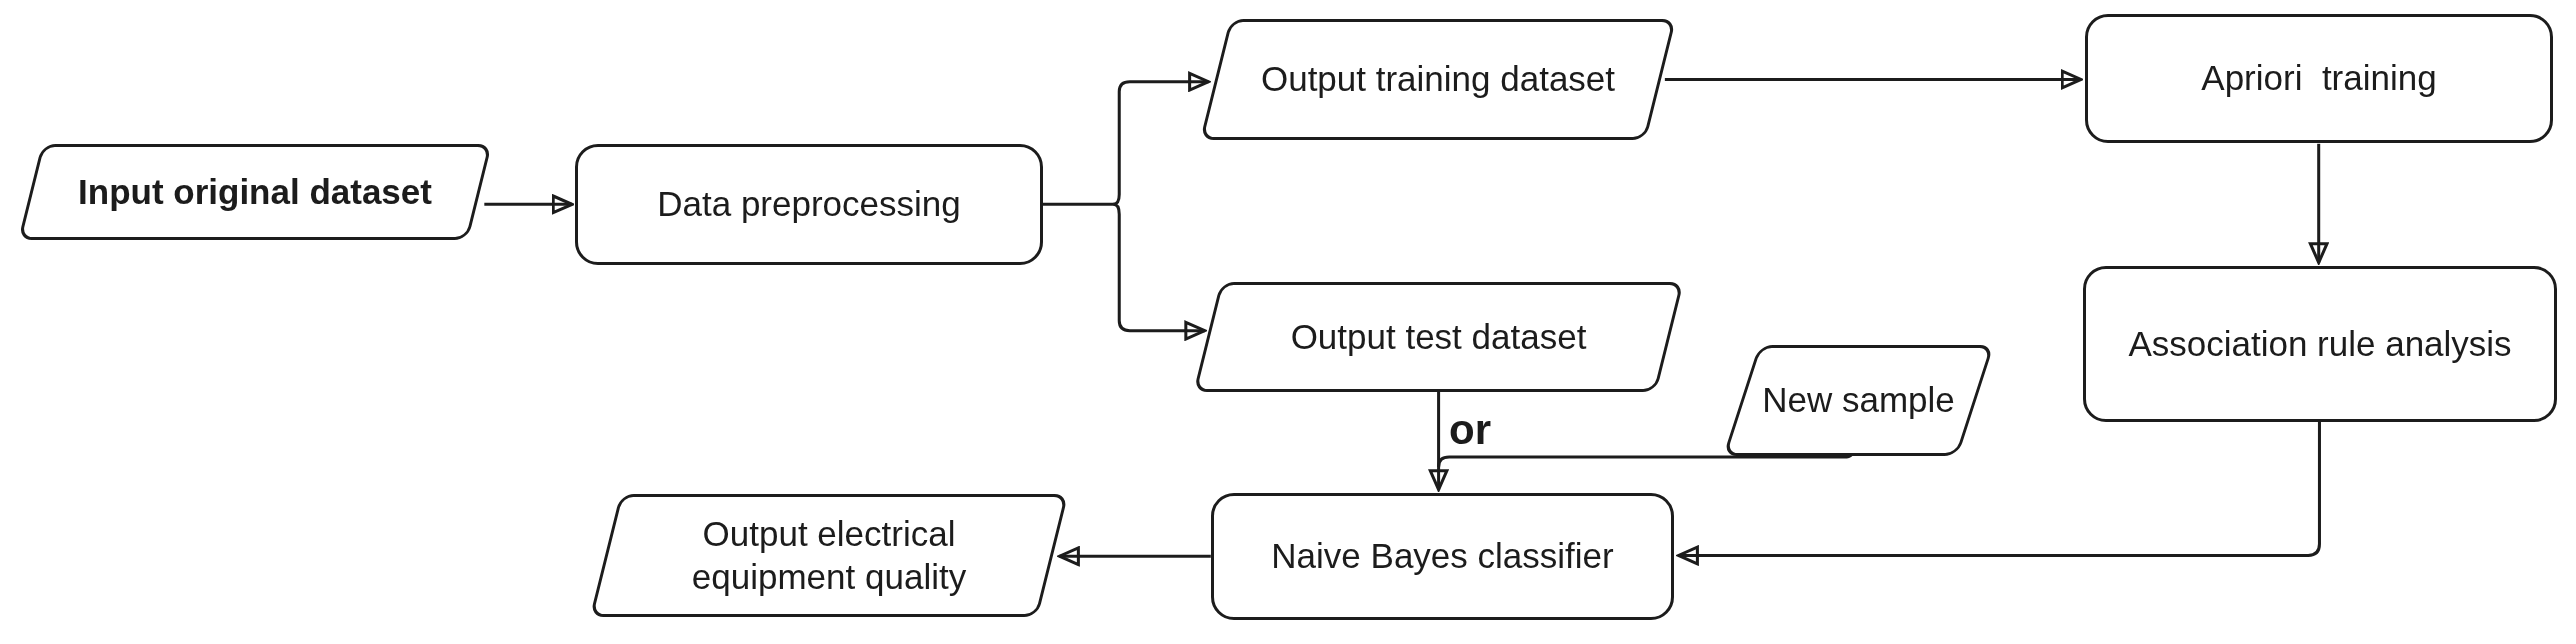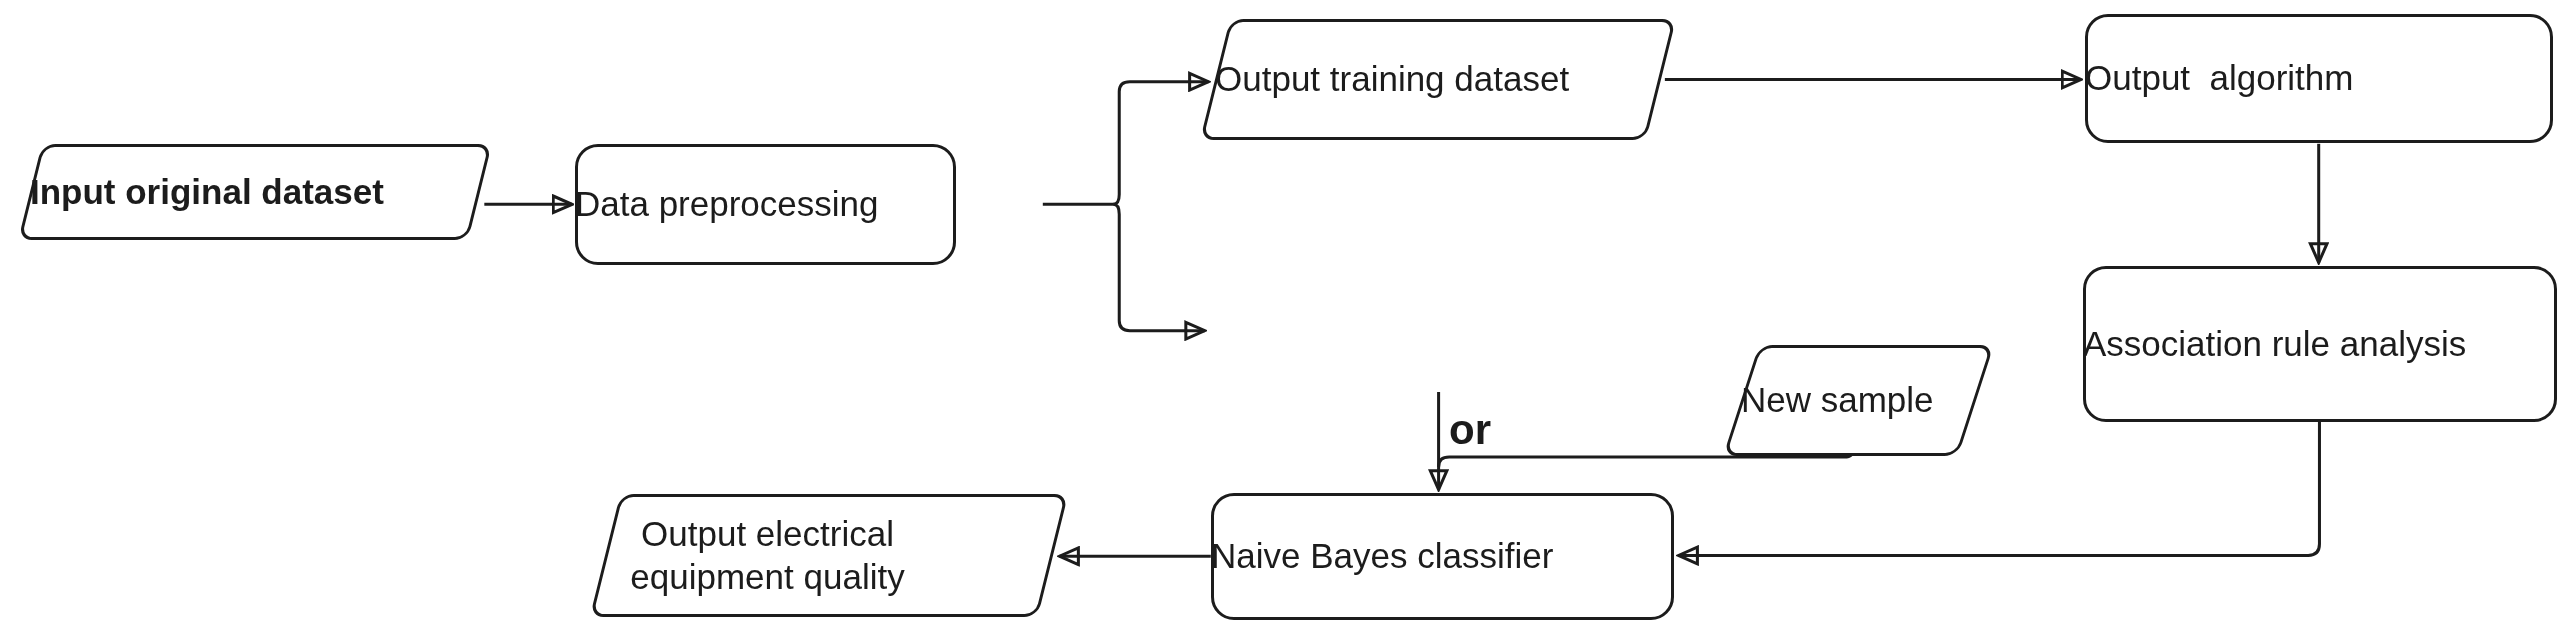--- a/index.html
+++ b/index.html
@@ -11,21 +11,21 @@
     font-family: "Liberation Sans", sans-serif;
     color: #1c1c1c;
     overflow: hidden;
   }
   .edges { position: absolute; left: 0; top: 0; width: 2576px; height: 644px; }
   .edges path { fill: none; stroke: #1c1c1c; stroke-width: 4; }
   .node {
     position: absolute;
     display: flex;
     align-items: center;
-    justify-content: flex-start;
+    justify-content: center;
     text-align: center;
     font-size: 35px;
     line-height: 1.22;
   }
   .node .shape {
     position: absolute;
     inset: 0;
     background: #ffffff;
     border: 3px solid #1c1c1c;
   }
@@ -62,35 +62,39 @@
     <path d="M 1901 518 V 647" marker-end="url(#arrowhead)"></path>
     <path d="M 2450 556 L 2450 591 Q 2450 604 2437 604 L 1915 604 Q 1901 604 1901 617"></path>
     <path d="M 1600 735 H 1400" marker-end="url(#arrowhead)"></path>
   </svg>
 
   <div class="node para" style="left:30px; top:144px; width:450px; height:96px;font-weight:bold;">
     <div class="shape"></div>
     <div class="label">Input original dataset</div>
   </div>
 
-  <div class="node rounded" style="left:575px; top:144px; width:381px; height:121px;">
+  <div class="node rounded" style="left:575px; top:144px; width:468px; height:121px;">
     <div class="shape"></div>
     <div class="label">Data preprocessing</div>
   </div>
 
   <div class="node para" style="left:1215px; top:19px; width:446px; height:121px;">
     <div class="shape"></div>
     <div class="label">Output training dataset</div>
   </div>
 
   <div class="node rounded" style="left:2085px; top:13.6px; width:468px; height:129px;">
     <div class="shape"></div>
-    <div class="label">Output  algorithm</div>
+    <div class="label">Apriori  training</div>
   </div>
 
+  <div class="node para" style="left:1207px; top:282px; width:463px; height:110px;">
+    <div class="shape"></div>
+    <div class="label">Output test dataset</div>
+  </div>
 
   <div class="node para steep" style="left:1741px; top:309px; width:235px; height:111px;margin-top:36px;">
     <div class="shape"></div>
     <div class="label">New sample</div>
   </div>
 
   <div class="node rounded" style="left:2083px; top:266px; width:474px; height:156px;">
     <div class="shape"></div>
     <div class="label">Association rule analysis</div>
   </div>

